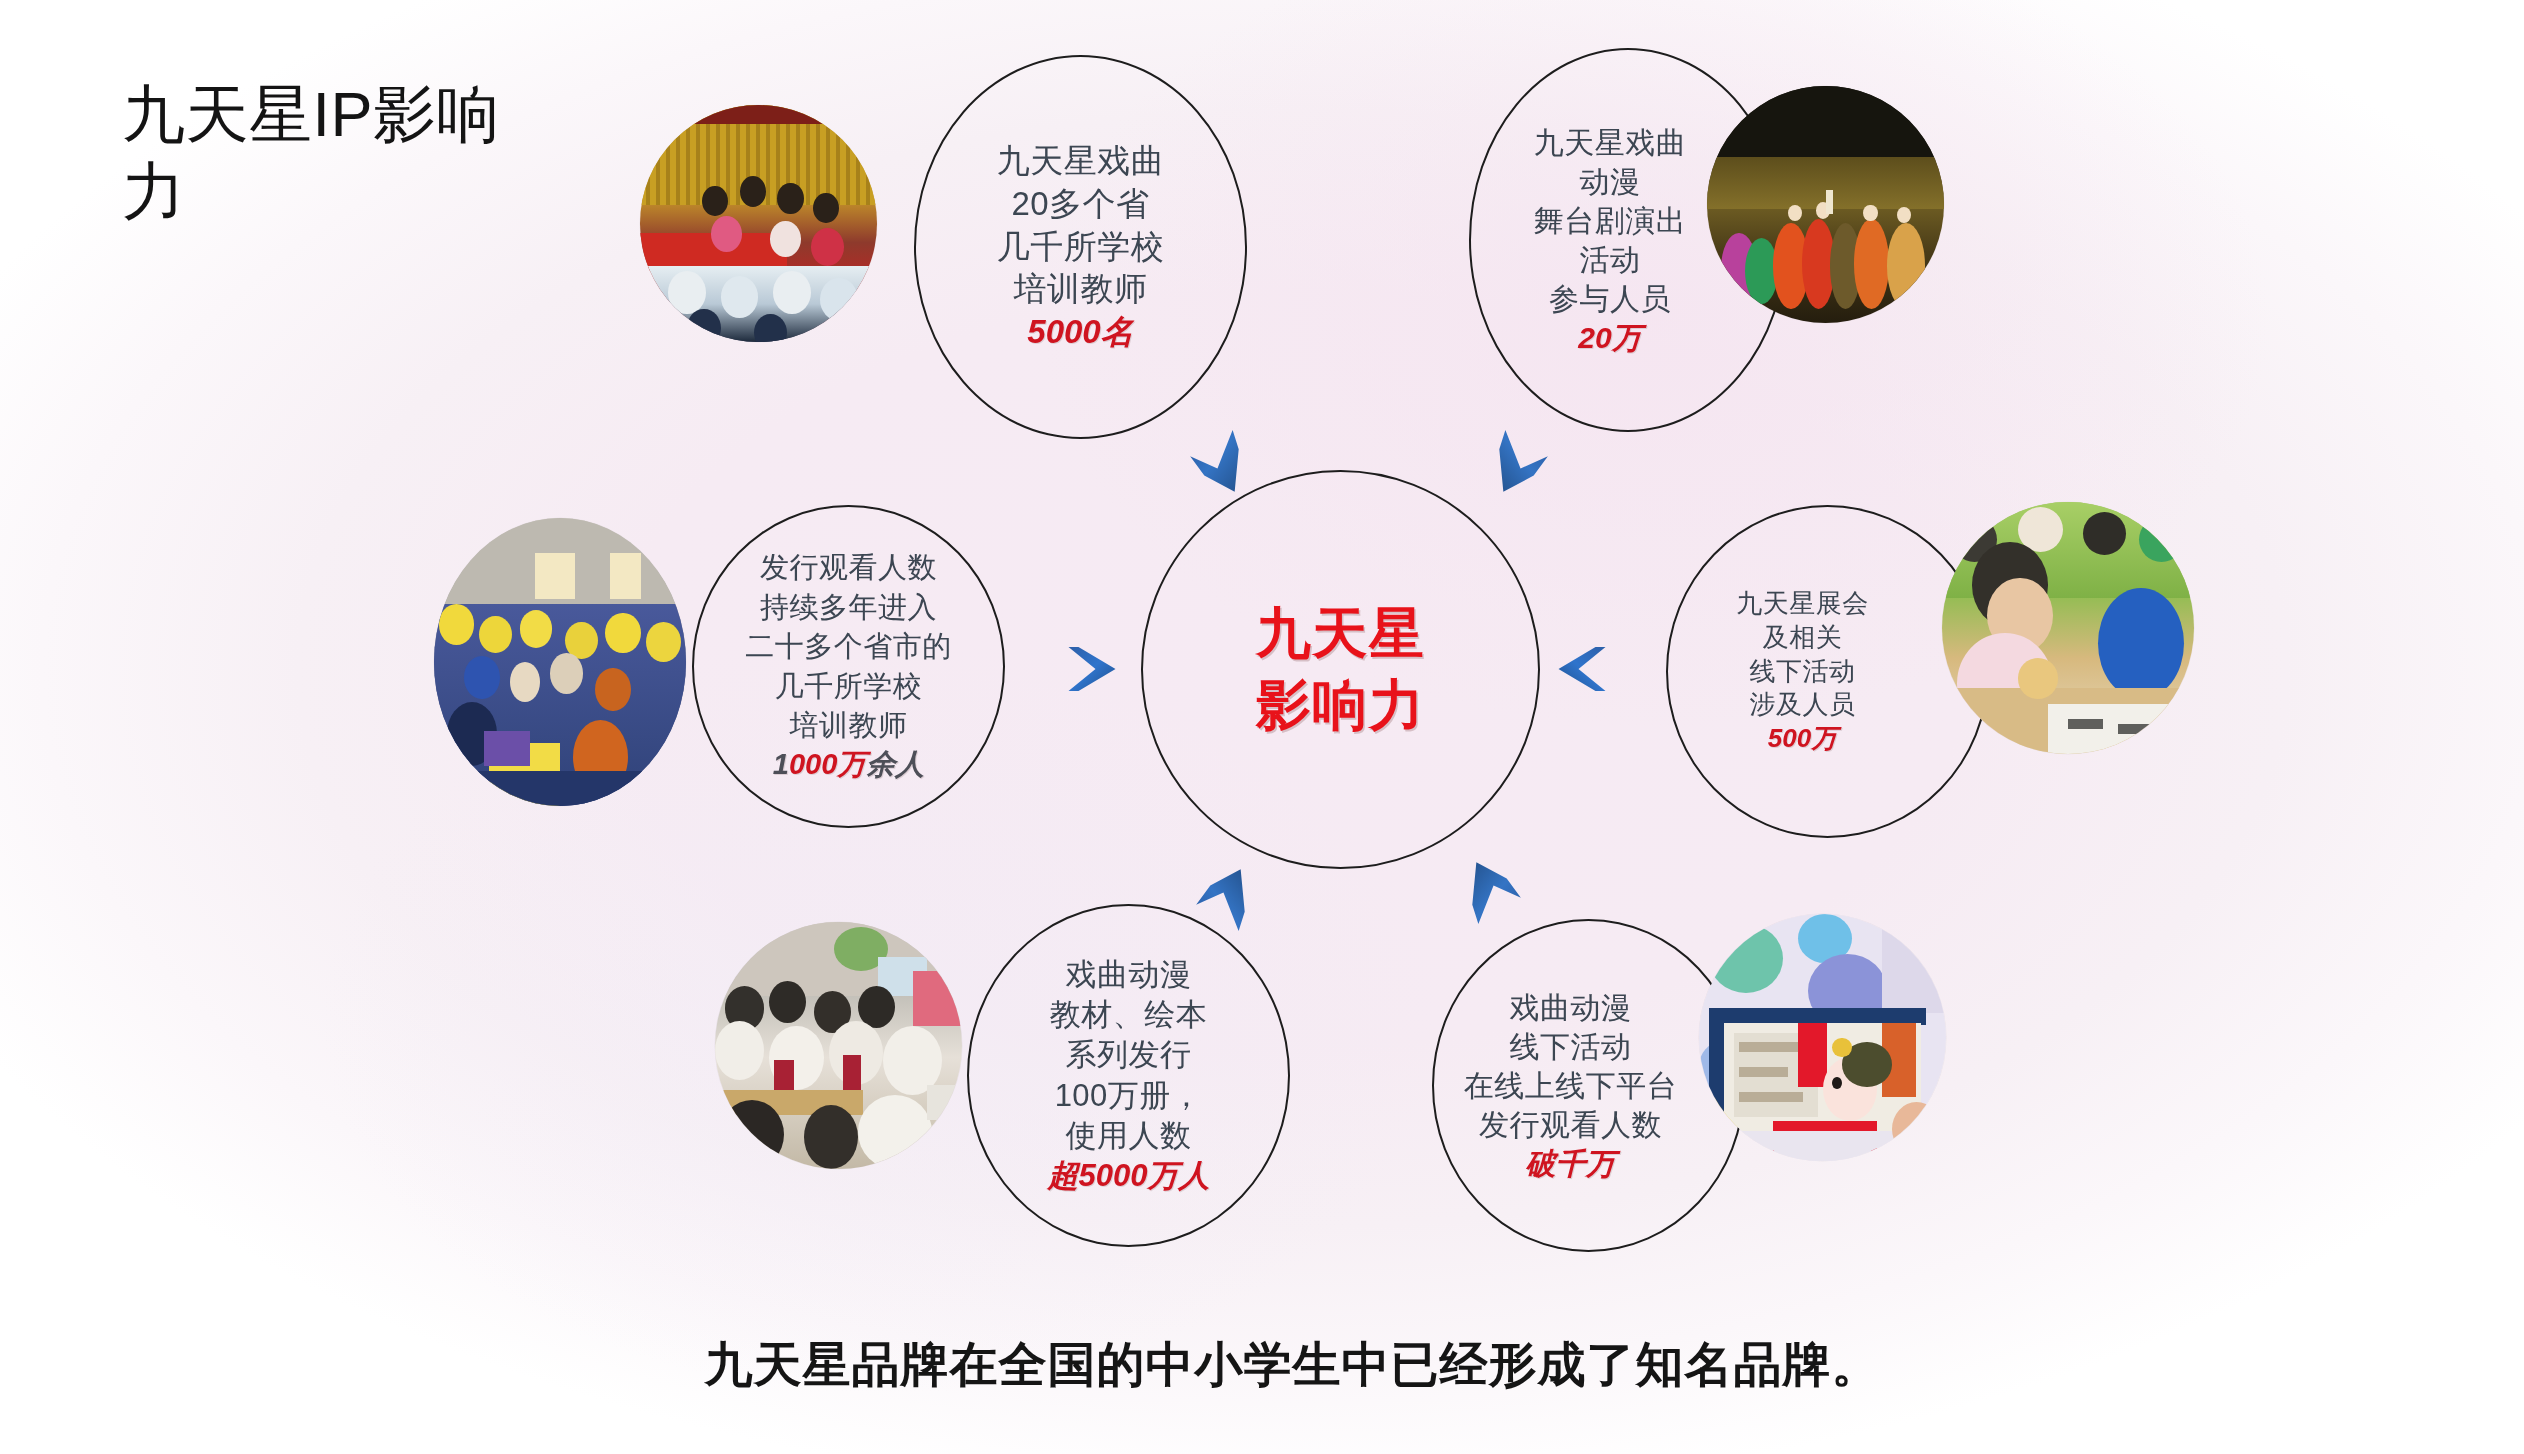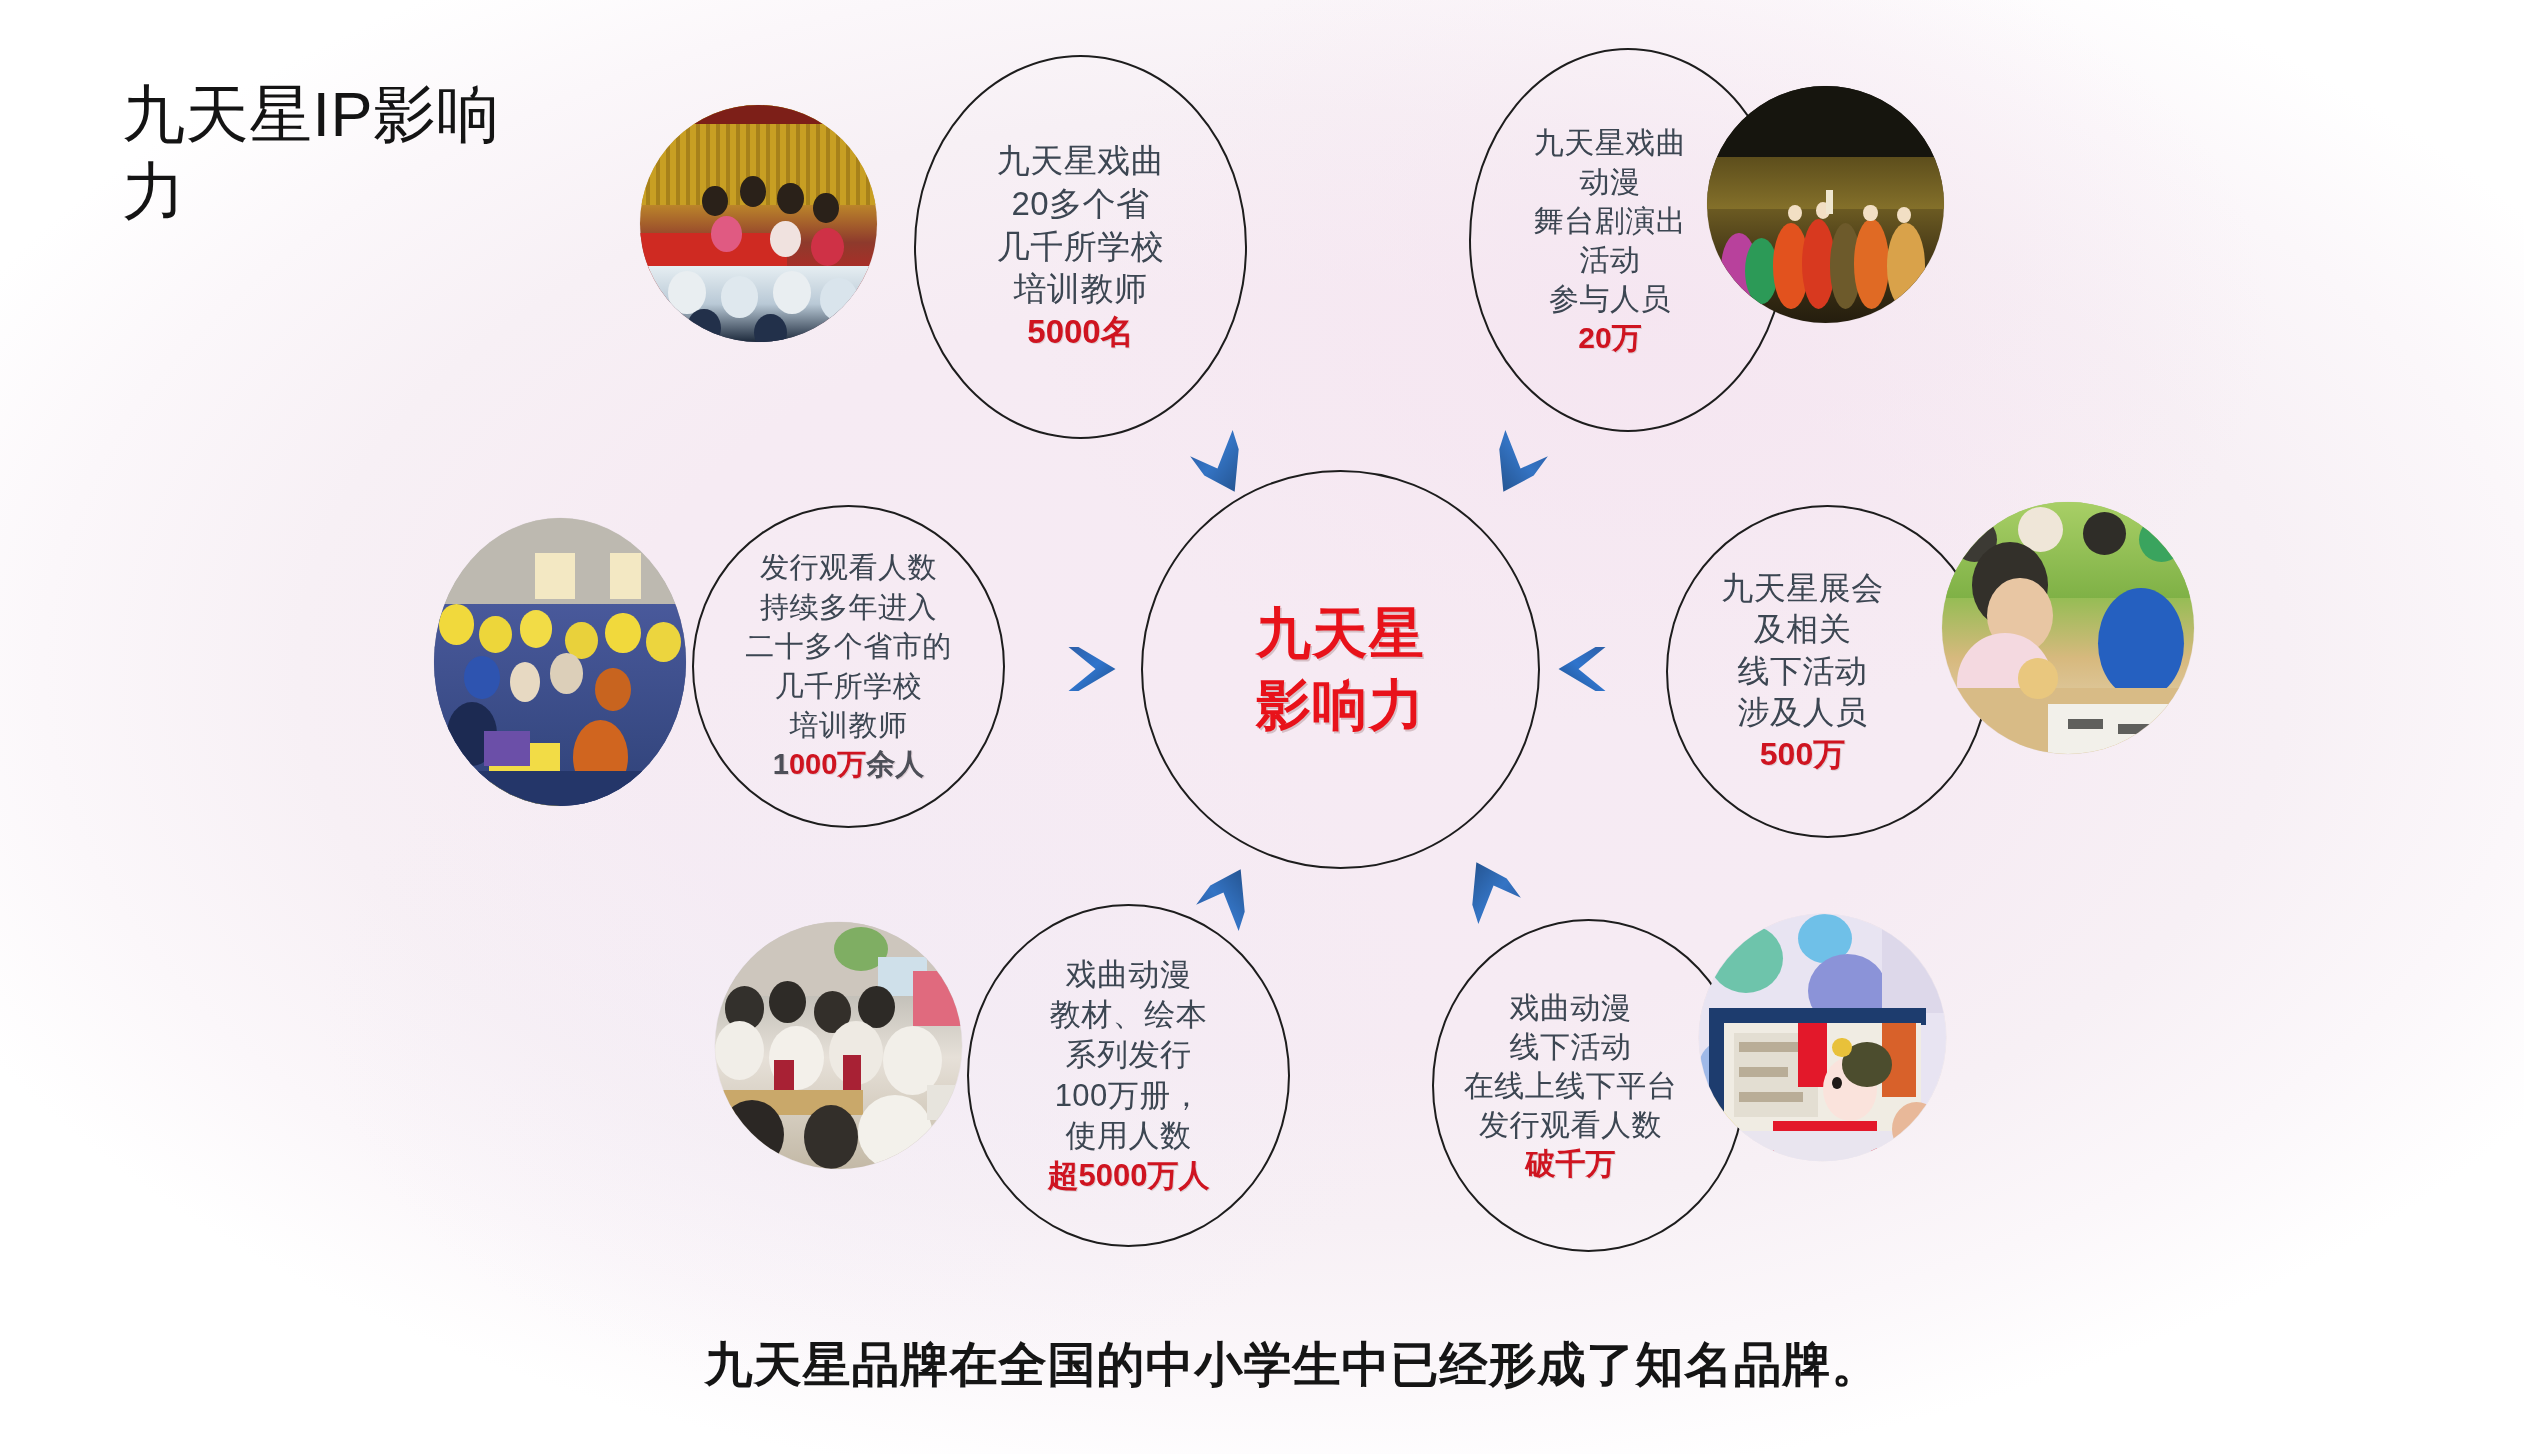--- a/index.html
+++ b/index.html
@@ -59,20 +59,21 @@
     line-height: 1.30;
     letter-spacing: 0.5px;
     pointer-events: none;
   }
   .bubble-text .ln { white-space: nowrap; }
   .bubble-text .hl {
     color: #cf1420;
     font-weight: bold;
     letter-spacing: 0px;
     text-shadow: 1px 1px 0 rgba(190,170,175,.45);
+    font-style: italic;
   }
   .bubble-text .hl.mix { color: #cf1420; }
   .bubble-text .hl.mix .dim { color: #4d4f58; }
 
   
   .photo {
     position: absolute;
     border-radius: 50%;
     overflow: hidden;
     box-shadow: 0 0 0 0.5px rgba(0,0,0,.05);
@@ -218,21 +219,21 @@
   <span class="ln hl mix"><span class="dim">1</span><span>000万</span><span class="dim">余人</span></span>
 </div>
 
 <div id="center-bubble" style="left:1141px; top:470px; width:399px; height:399px;"></div>
 <div id="center-text" style="left:1141px; top:470px; width:399px; height:399px;">
   <span>九天星</span>
   <span>影响力</span>
 </div>
 
 <div class="bubble" style="left:1666px; top:505px; width:323px; height:333px;"></div>
-<div class="bubble-text" style="left:1641px; top:505px; width:323px; height:333px; position:absolute; font-size:32px;">
+<div class="bubble-text" style="left:1641px; top:505px; width:323px; height:333px; position:absolute; font-size:26px;">
   <span class="ln">九天星展会</span>
   <span class="ln">及相关</span>
   <span class="ln">线下活动</span>
   <span class="ln">涉及人员</span>
   <span class="ln hl">500万</span>
 </div>
 
 <div class="photo" style="left:1942px; top:502px; width:252px; height:252px;">
   <div class="scene" style="background:linear-gradient(180deg,#9cc657 0%,#8bbd4e 34%,#d7b97e 62%,#e8dcc4 100%);">
     <div class="rect" style="left:0;top:0;width:100%;height:38%;background:linear-gradient(180deg,#a8cf66,#7fb146);"></div>

